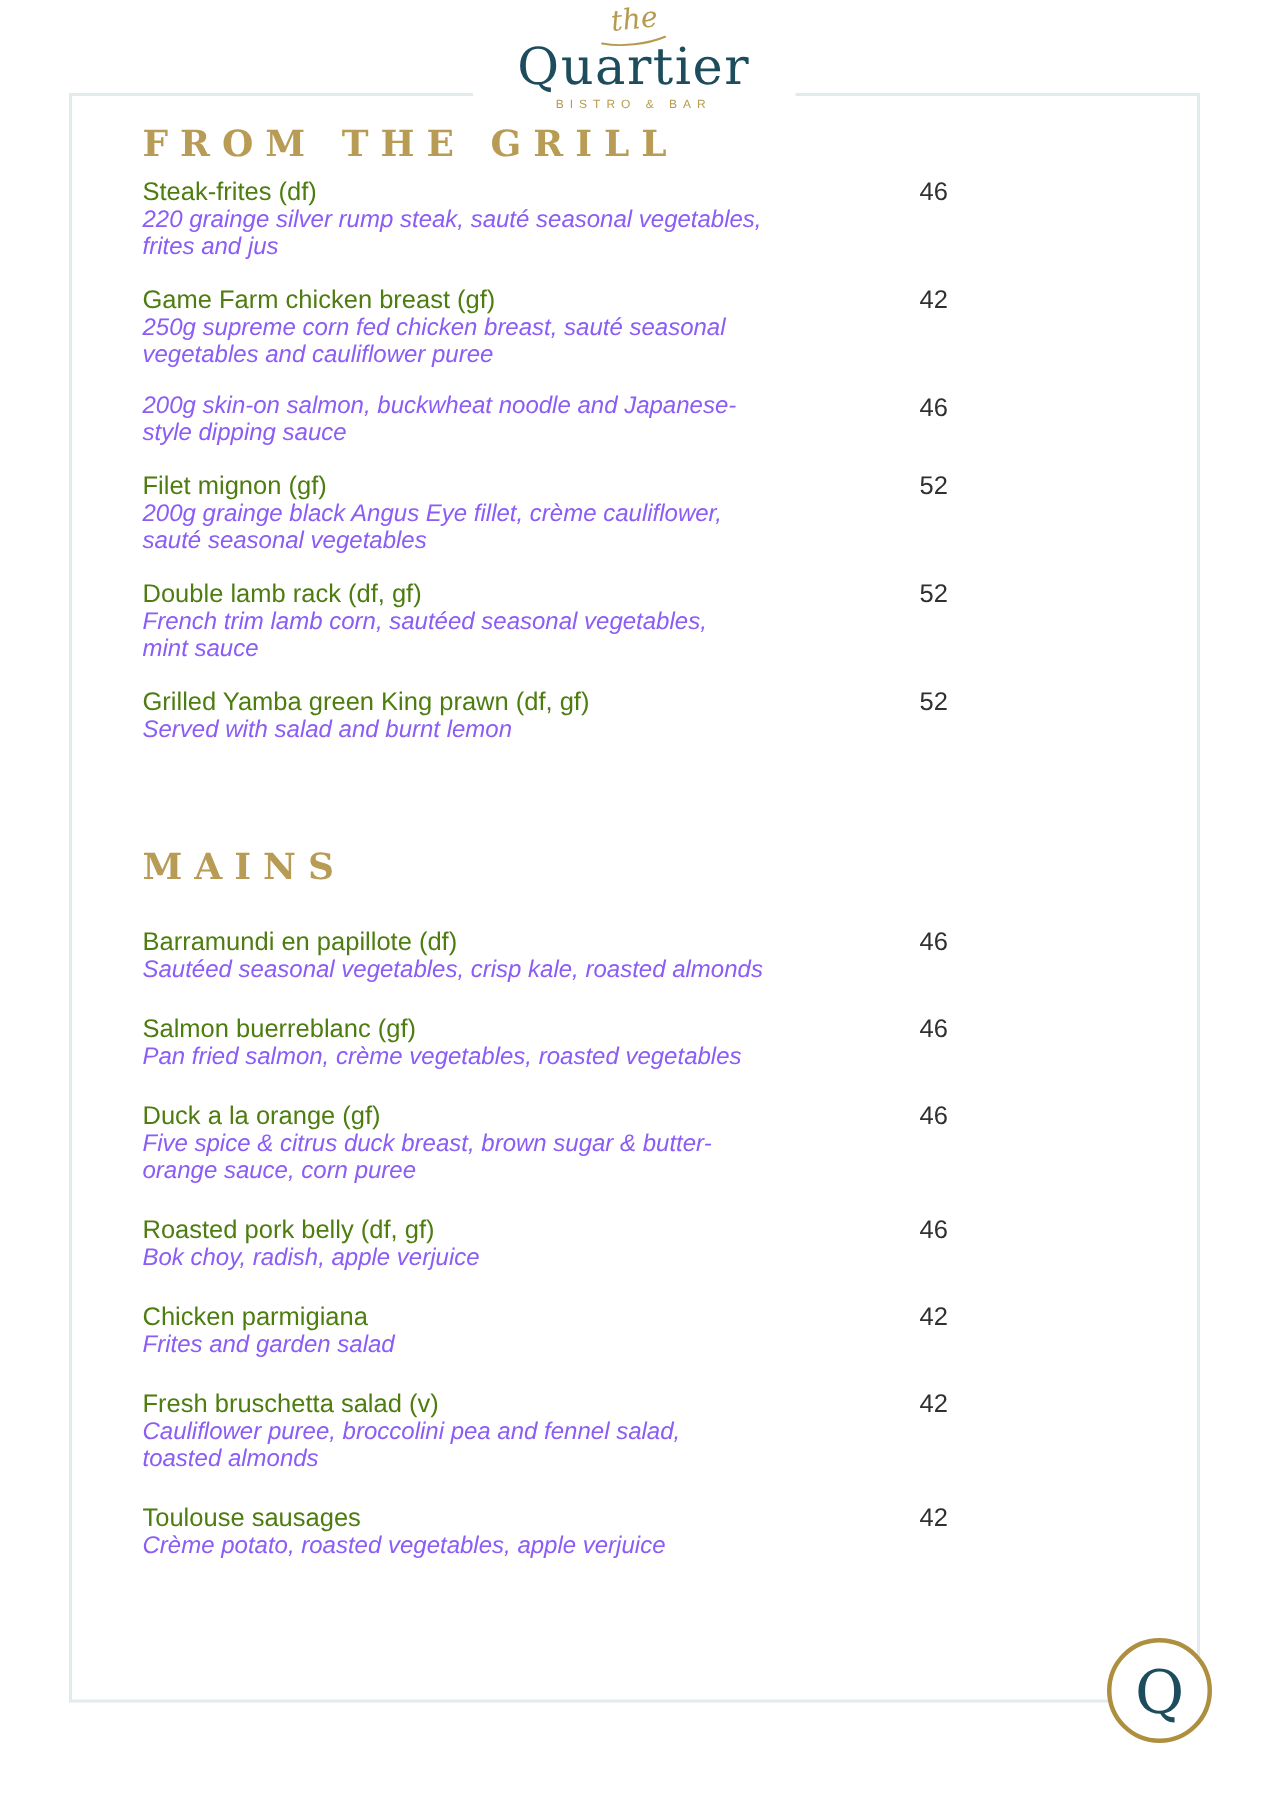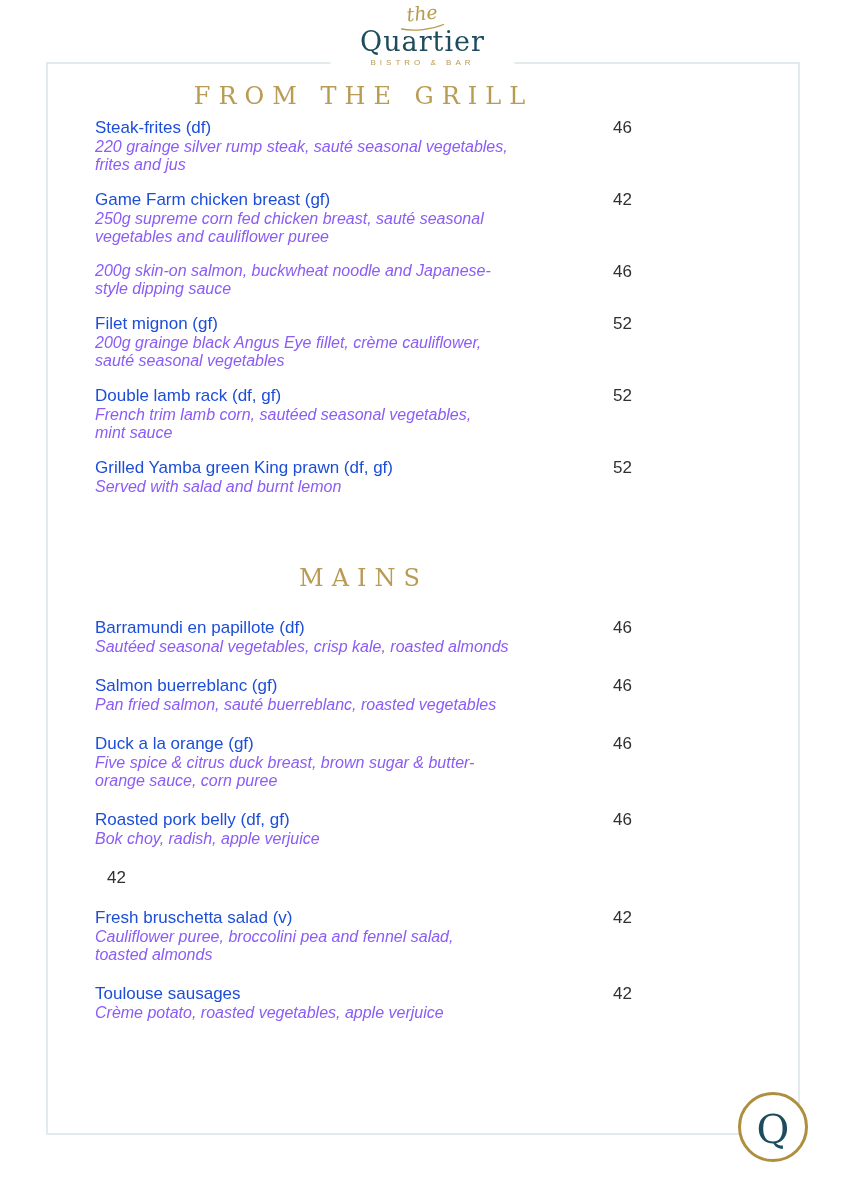--- a/index.html
+++ b/index.html
@@ -38,21 +38,21 @@
     color:var(--gold, #b79a4e);
     font-size:19px;
     line-height:1;
     transform:rotate(-6deg);
     display:inline-block;
   }
   .logo-swash { display:block; margin:-1px auto 0 auto; }
   .logo-name {
     font-family:"DejaVu Serif", serif;
     color:var(--navy, #1d4d5d);
-    font-size:27px;
+    font-size:34px;
     line-height:1.0;
     letter-spacing:1px;
     margin-top:-3px;
     text-align:center;
   }
   .logo-tagline {
     color:var(--gold, #b79a4e);
     font-size:8px;
     letter-spacing:4px;
     margin-top:3px;
@@ -63,42 +63,42 @@
   .menu {
     position:absolute;
     left:95px; top:80px;
     width:537px;
     z-index:1;
   }
   .section h2 {
     font-family:"DejaVu Serif", serif;
     color:var(--heading_gold, #b89c55);
     font-size:24px;
-    font-weight:400;
+    font-weight:700;
     letter-spacing:8px;
-    text-align:center;
+    text-align:left;
     line-height:32px;
     margin:0 0 6px 0;
   }
   .section:nth-of-type(2) h2 {
     margin-top:66px;
     margin-bottom:24px;
   }
   .item {
     display:flex;
     justify-content:space-between;
     align-items:flex-start;
     margin-bottom:16px;
   }
   .section:nth-of-type(2) .item { margin-bottom:20px;justify-content:space-between; }
   .item-text { max-width:480px; }
   .item-name {
     font-size:17px;
     line-height:20px;
-    color:#1d4ed8;
+    color:#4d7c0f;
   }
   .item-desc {
     font-size:16px;
     line-height:18px;
     font-style:italic;
     color:#8b5cf6;
     white-space:pre-line;
   }
   .item-price {
     font-size:17px;
@@ -207,21 +207,21 @@
     <div class="item-text">
       <div class="item-name">Barramundi en papillote (df)</div>
       <div class="item-desc">Sautéed seasonal vegetables, crisp kale, roasted almonds</div>
     </div>
     <div class="item-price">46</div>
   </div>
 
   <div class="item">
     <div class="item-text">
       <div class="item-name">Salmon buerreblanc (gf)</div>
-      <div class="item-desc">Pan fried salmon, sauté buerreblanc, roasted vegetables</div>
+      <div class="item-desc">Pan fried salmon, crème vegetables, roasted vegetables</div>
     </div>
     <div class="item-price">46</div>
   </div>
 
   <div class="item">
     <div class="item-text">
       <div class="item-name">Duck a la orange (gf)</div>
       <div class="item-desc">Five spice &amp; citrus duck breast, brown sugar &amp; butter-
 orange sauce, corn puree</div>
     </div>
@@ -230,20 +230,24 @@
 
   <div class="item">
     <div class="item-text">
       <div class="item-name">Roasted pork belly (df, gf)</div>
       <div class="item-desc">Bok choy, radish, apple verjuice</div>
     </div>
     <div class="item-price">46</div>
   </div>
 
   <div class="item">
+    <div class="item-text">
+      <div class="item-name">Chicken parmigiana</div>
+      <div class="item-desc">Frites and garden salad</div>
+    </div>
     <div class="item-price">42</div>
   </div>
 
   <div class="item">
     <div class="item-text">
       <div class="item-name">Fresh bruschetta salad (v)</div>
       <div class="item-desc">Cauliflower puree, broccolini pea and fennel salad,
 toasted almonds</div>
     </div>
     <div class="item-price">42</div>

